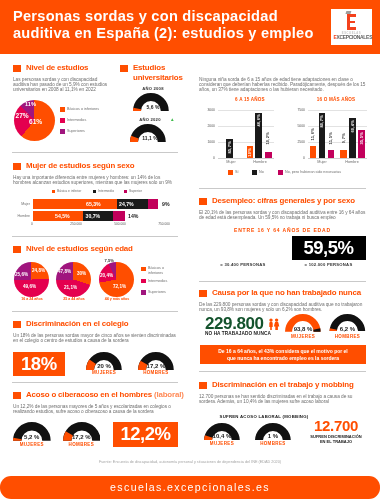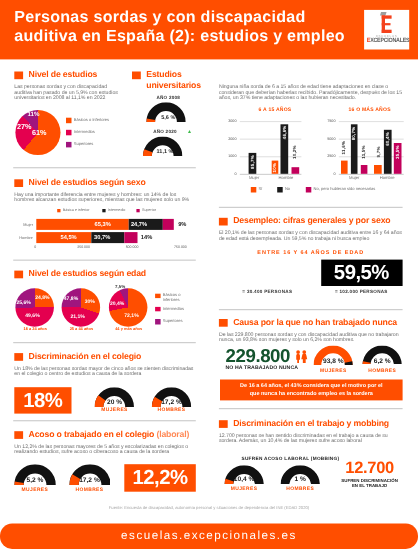--- a/index.html
+++ b/index.html
@@ -169,21 +169,21 @@
       <span>No</span>
     </div>
   <div class="legitem" style="left:278px;top:170px">
       <span class="legsq" style="background:#C2005B"></span>
       <span>No, pero hubieran sido necesarias</span>
     </div>
 
   <div class="hr" style="left:12px;top:152px;width:166px"></div>
   <div class="sech" style="left:13px;top:161px">
     <div class="sqr"></div>
-    <div class="t">Nivel de estudios según sexo</div>
+    <div class="t">Mujer de estudios según sexo</div>
   </div>
   <div class="bdy" style="left:13px;top:175px;width:166px">Hay una importante diferencia entre mujeres y hombres: un 14% de los hombres alcanzan estudios superiores, mientras que las mujeres solo un 9%</div>
   <div class="legitem" style="left:51.5px;top:189px;font-size:3.4px">
       <span class="legsq" style="width:3px;height:3px;background:#FF4E00"></span>
       <span>Básica e inferior</span>
     </div>
   <div class="legitem" style="left:92.5px;top:189px;font-size:3.4px">
       <span class="legsq" style="width:3px;height:3px;background:#1A1A1A"></span>
       <span>Intermedio</span>
     </div>
@@ -318,21 +318,21 @@
   <svg style="position:absolute;left:138px;top:351.7px" width="35.8" height="17.9" viewBox="0 0 35.8 17.9">
     <path d="M4 17.9 A13.9 13.9 0 0 1 31.8 17.9" fill="none" stroke="#111" stroke-width="8"></path>
     <path d="M4 17.9 A13.9 13.9 0 0 1 5.98 10.75" fill="none" stroke="#FF4E00" stroke-width="8"></path>
   </svg>
   <div style="position:absolute;left:138px;top:362.5px;width:35.8px;text-align:center;font-size:6px;font-weight:bold;color:#1A1A1A;line-height:6px">17,2 %</div>
   <div class="gsub" style="left:138px;top:370px;width:35.8px">HOMBRES</div>
 
   <div class="hr" style="left:12px;top:382px;width:166px"></div>
   <div class="sech" style="left:13px;top:390px">
     <div class="sqr"></div>
-    <div class="t"><span>Acoso o trabajado en el colegio</span> <i>(laboral)</i></div>
+    <div class="t"><span>Acoso o ciberacoso en el hombres</span> <i>(laboral)</i></div>
   </div>
   <div class="bdy" style="left:13px;top:404px;width:166px">Un 12,2% de las personas mayores de 5 años y escolarizadas en colegios o realizando estudios, sufre acoso o ciberacoso a causa de la sordera</div>
 
   <svg style="position:absolute;left:12.9px;top:422.2px" width="37.7" height="18.85" viewBox="0 0 37.7 18.85">
     <path d="M4.25 18.85 A14.6 14.6 0 0 1 33.45 18.85" fill="none" stroke="#111" stroke-width="8.5"></path>
     <path d="M4.25 18.85 A14.6 14.6 0 0 1 4.44 16.48" fill="none" stroke="#FF4E00" stroke-width="8.5"></path>
   </svg>
   <div style="position:absolute;left:12.9px;top:434px;width:37.7px;text-align:center;font-size:6px;font-weight:bold;color:#1A1A1A;line-height:6px">5,2 %</div>
   <div class="gsub" style="left:12.9px;top:441.8px;width:37.7px">MUJERES</div>
 

